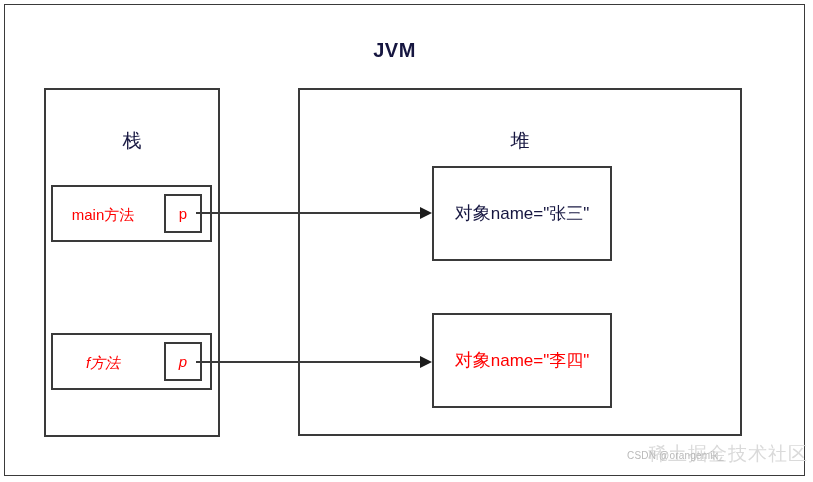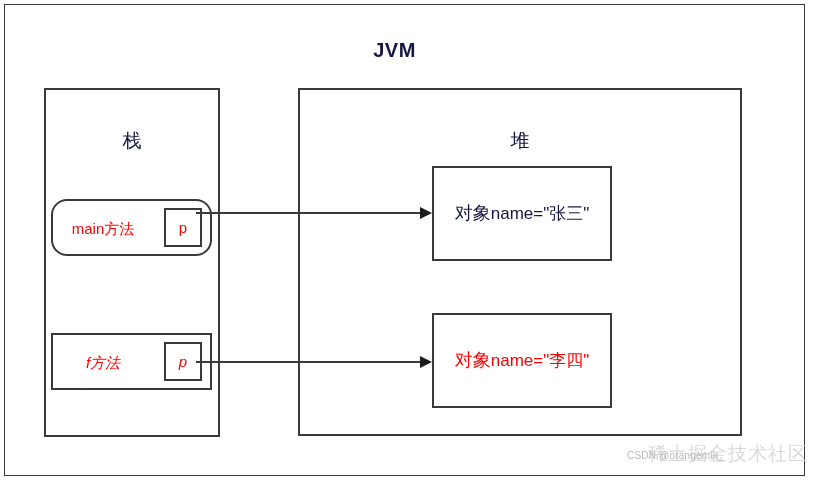--- a/index.html
+++ b/index.html
@@ -70,21 +70,21 @@
 
   .frame-row {
     position: absolute;
     left: 51px;
     width: 161px;
     height: 57px;
     border: 2px solid #3a3a3a;
     box-sizing: border-box;
     background: #ffffff;
   }
-  .frame-row.main { top: 199px; border-radius: 16px; }
+  .frame-row.main { top: 185px; }
   .frame-row.f    { top: 333px; font-style: italic; }
 
   .frame-name {
     position: absolute;
     left: 0;
     top: 50%;
     transform: translateY(-50%);
     width: 100px;
     text-align: center;
     font-size: 15px;

